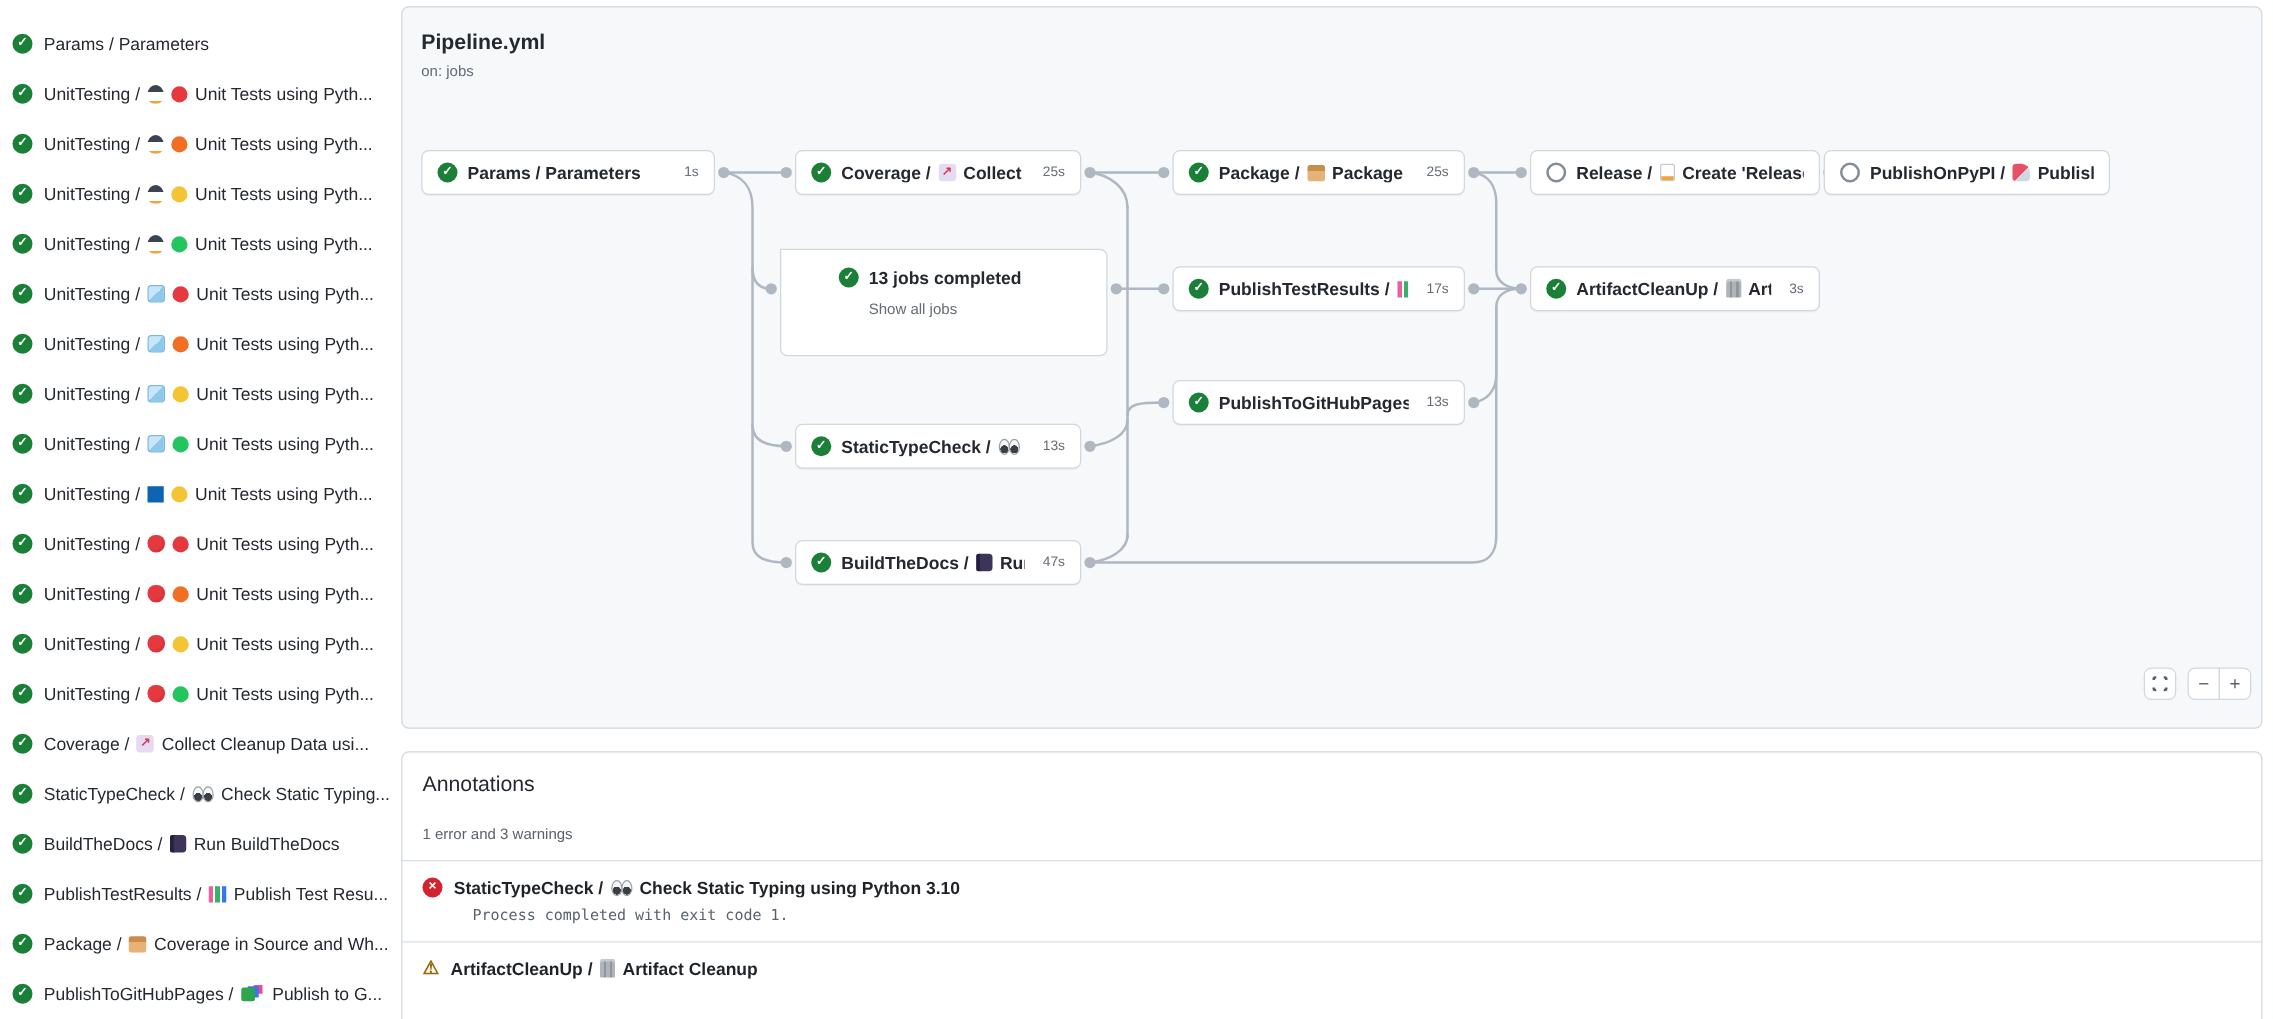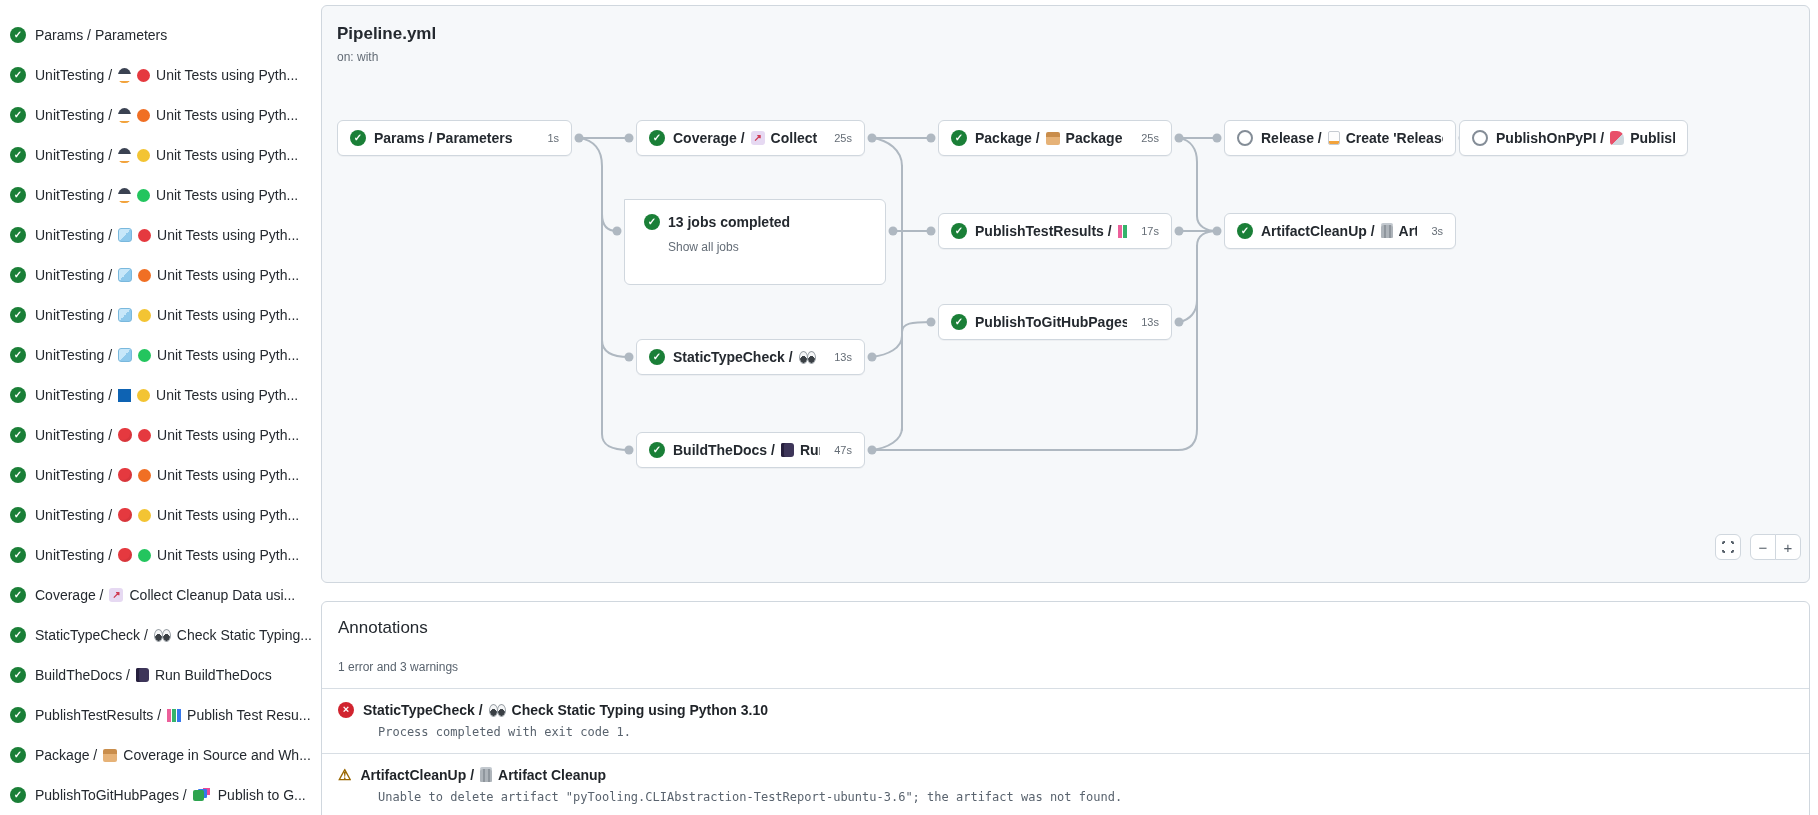--- a/index.html
+++ b/index.html
@@ -72,21 +72,21 @@
     box-shadow:0 1px 0 rgba(31,35,40,.04); font-size:14px; font-weight:600; color:#24292f;
     white-space:nowrap; overflow:hidden; }
   .node .ntext { display:inline-flex; align-items:center; gap:6px; overflow:hidden; white-space:nowrap; }
   .node .dur { margin-left:auto; flex:0 0 auto; font-size:11px; font-weight:normal; color:#656d76; padding-left:6px; }
 
   .matrix-tab { position:absolute; left:302px; top:166px; width:216px; height:28px; z-index:2;
     background:#fff; border:1px solid #d0d7de; border-bottom:none; border-radius:6px 6px 0 0;
     font-size:11px; color:#24292f; padding:7px 0 0 12px; white-space:nowrap; overflow:hidden; }
   .matrix-box { position:absolute; left:302px; top:193px; width:262px; height:86px; z-index:1;
     background:#fff; border:1px solid #d0d7de; border-radius:0 6px 6px 6px; cursor:pointer;
-    padding:14px 0 0 19px; }
+    padding:14px 0 0 46px; }
   .matrix-sum { display:flex; align-items:center; gap:8px; font-size:14px; font-weight:600; color:#24292f; }
   .matrix-link { margin:10px 0 0 24px; font-size:12px; color:#636c76; cursor:pointer; }
 
   .gctrl { position:absolute; display:flex; align-items:center; }
   .gbtn { width:26px; height:26px; background:#fff; border:1px solid #d0d7de; cursor:pointer;
     display:flex; align-items:center; justify-content:center; color:#57606a; font-size:15px; }
   .gbtn.fs { border-radius:6px; }
   .zoompair .gbtn:first-child { border-radius:6px 0 0 6px; }
   .zoompair .gbtn:last-child  { border-radius:0 6px 6px 0; margin-left:-1px; }
   .fs-a { position:relative; width:12px; height:12px; border:2px solid #57606a; border-radius:2px; }
@@ -277,21 +277,21 @@
     <span class="jl">
         <span>PublishToGitHubPages /</span>
         <span class="chip chip-layers"></span>
         <span>Publish to G...</span>
       </span>
   </div>
 </div>
 
 <div class="graph-card">
   <div class="gc-title">Pipeline.yml</div>
-  <div class="gc-sub">on: with</div>
+  <div class="gc-sub">on: jobs</div>
 
   <svg class="edges" width="1487" height="576" viewBox="0 0 1487 576">
     <g fill="none" stroke="#afb8c1" stroke-width="2" stroke-linecap="round">
       <path d="M257,132 H307"></path>
       <path d="M257,132 C272,134 280,144 280,160 L280,428 C280,440 290,444 307,444"></path>
       <path d="M280,208 C280,219 285,225 295,225"></path>
       <path d="M280,334 C280,346 290,351 307,351"></path>
       <path d="M550,132 H609"></path>
       <path d="M550,132 C566,134 580,144 580,160"></path>
       <path d="M580,160 V424"></path>
@@ -453,15 +453,14 @@
   </div>
   <div class="ann-item">
     <div class="ann-item-title">
       <span class="st-warn"></span>
       <span class="jl">
           <span>ArtifactCleanUp /</span>
           <span class="chip chip-trash"></span>
           <span>Artifact Cleanup</span>
         </span>
     </div>
-    <div class="ann-msg">Unable to delete artifact "pyTooling.CLIAbstraction-TestReport-ubuntu-3.6"; the artifact was not found.</div>
   </div>
 </div>
 
 </body></html>

